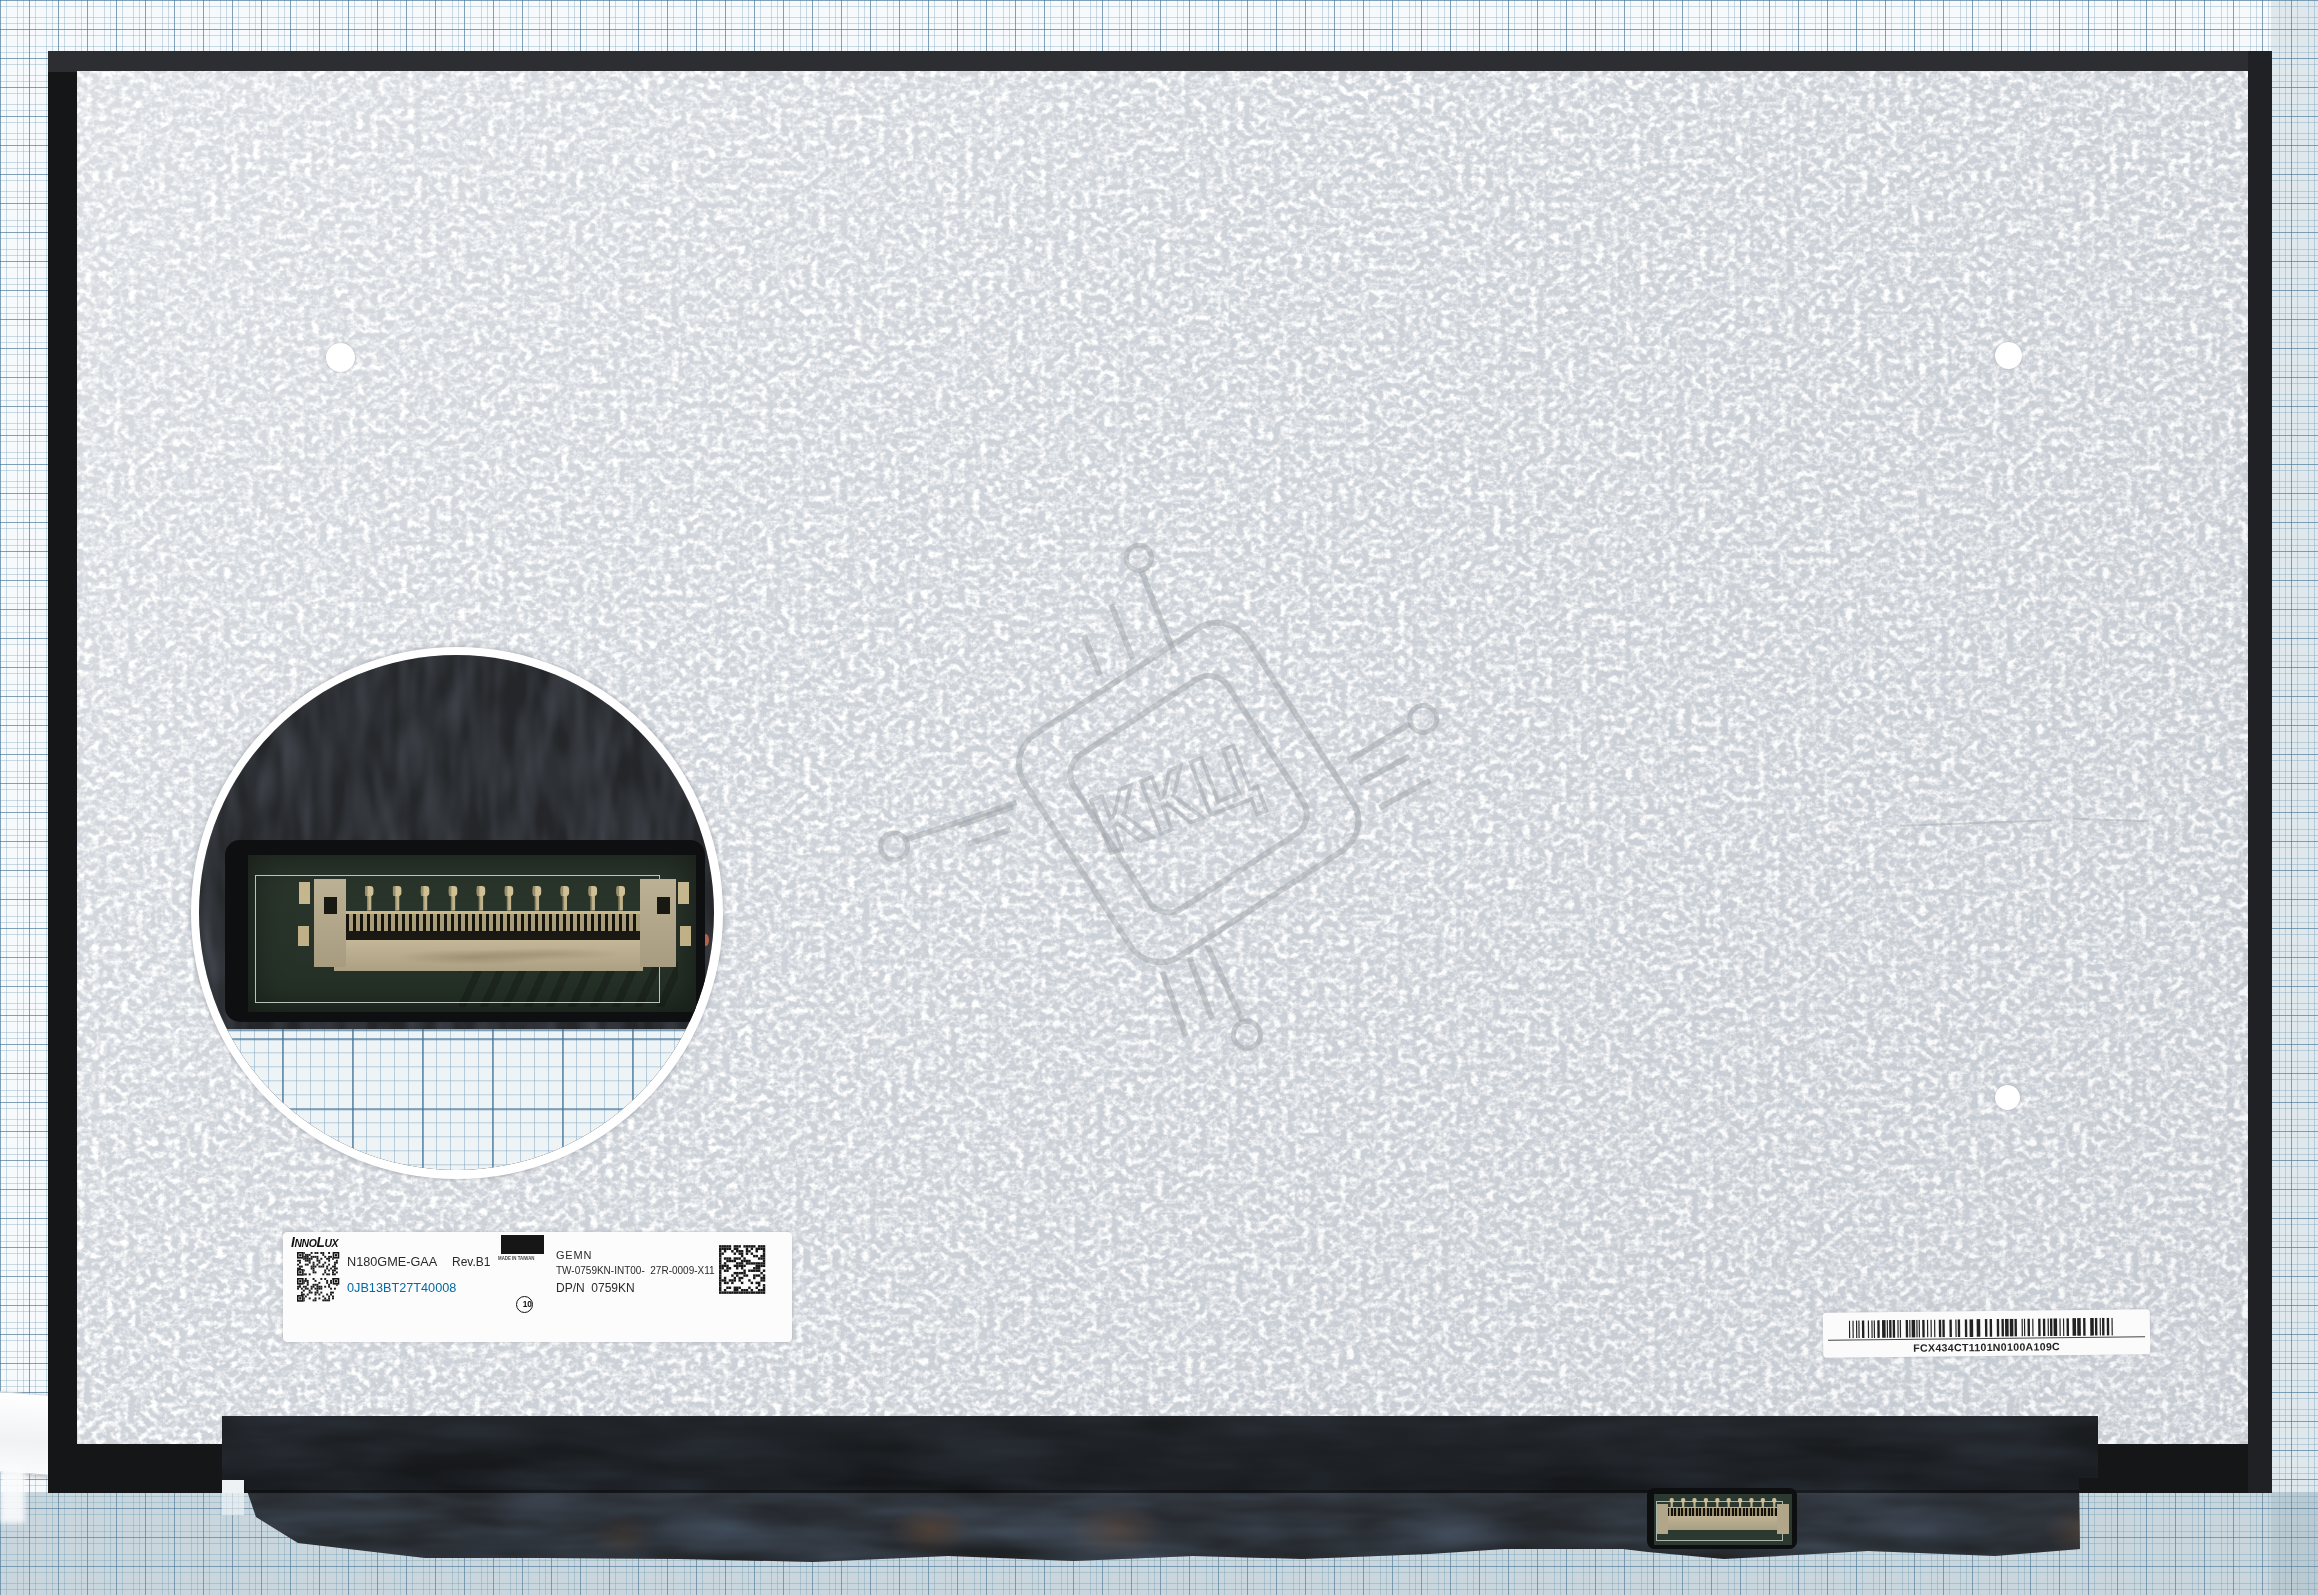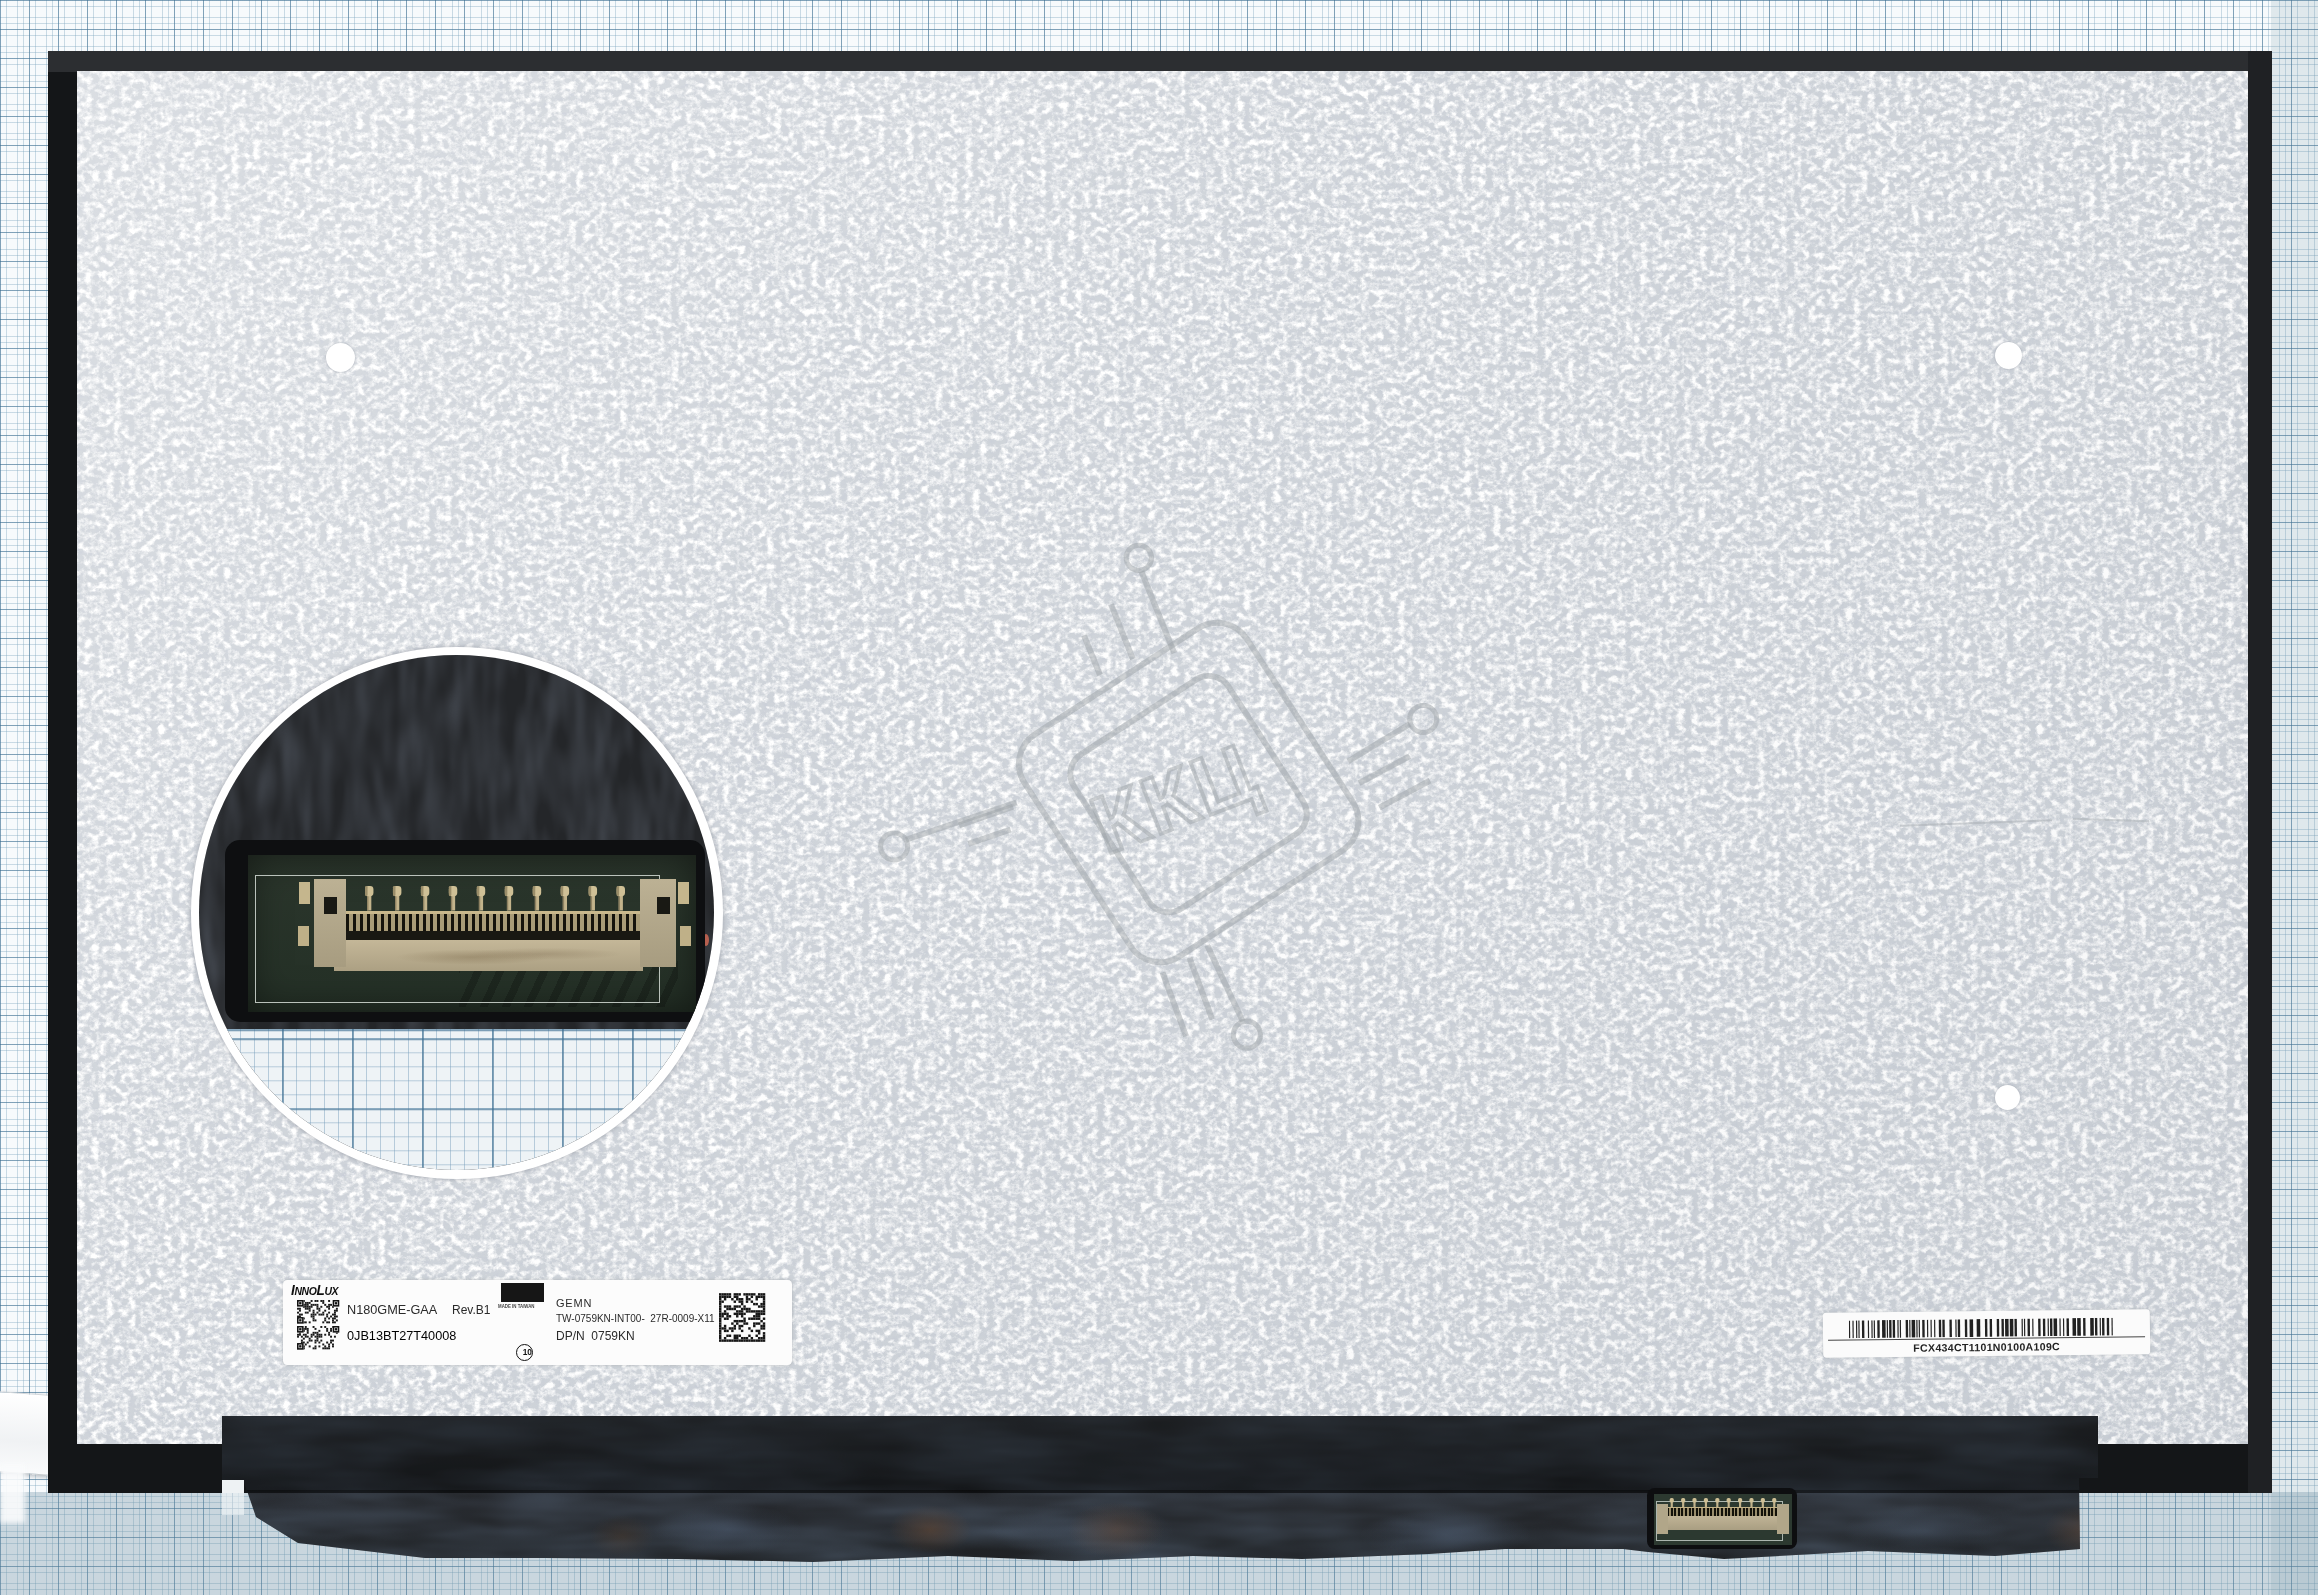--- a/index.html
+++ b/index.html
@@ -85,21 +85,21 @@
     <line x1="1136" y1="978" x2="1200" y2="956"></line>
     <line x1="1147" y1="1000" x2="1197" y2="983"></line>
 
     <circle cx="1477" cy="1226" r="16" stroke-width="6"></circle>
     <line x1="1472" y1="1210" x2="1430" y2="1120"></line>
     <line x1="1377" y1="1152" x2="1405" y2="1228"></line>
     <line x1="1409" y1="1135" x2="1436" y2="1208"></line>
   </g>
 </svg>
 
-<div class="abs" id="label1" style="left:283px;top:1280px;width:509px;height:85px;background:#fcfcfc;border-radius:4.2px;box-shadow:0 0 3.4px rgba(150,155,160,0.6);color:#1c1c1c;">
+<div class="abs" id="label1" style="left:283px;top:1232px;width:509px;height:110px;background:#fcfcfc;border-radius:4.2px;box-shadow:0 0 3.4px rgba(150,155,160,0.6);color:#1c1c1c;">
 
   <div class="abs" style="left:8.4px;top:1.7px;font-style:italic;font-weight:bold;font-size:14.3px;letter-spacing:-0.4px;color:#111;transform:scale(0.95,1);transform-origin:left top;">I<span style="font-size:11px">NNO</span>L<span style="font-size:11px">UX</span></div>
 
   <svg class="abs" style="left:14.3px;top:20px" width="44" height="24.5" id="qr1" viewBox="0 0 52 29">
       <g fill="#1a1a1a">
         <rect x="2.3" y="0.0" width="2.3" height="2.3"></rect>
         <rect x="4.6" y="0.0" width="2.3" height="2.3"></rect>
         <rect x="6.9" y="0.0" width="2.3" height="2.3"></rect>
         <rect x="16.1" y="0.0" width="2.3" height="2.3"></rect>
         <rect x="20.7" y="0.0" width="2.3" height="2.3"></rect>
@@ -334,21 +334,21 @@
       <g fill="none" stroke="#111" stroke-width="1.84">
         <rect x="0.9" y="21.1" width="6.0" height="6.0"></rect>
       </g>
       <rect x="2.5" y="22.7" width="2.8" height="2.8" fill="#111"></rect>
     </svg>
 
   <div class="abs" style="left:64px;top:23px;font-size:12.7px;color:#2a2a2a;">N180GME-GAA</div>
 
   <div class="abs" style="left:169px;top:23px;font-size:12px;color:#2a2a2a;">Rev.B1</div>
 
-  <div class="abs" style="left:64px;top:49px;font-size:12.7px;color:#000000;">0JB13BT27T40008</div>
+  <div class="abs" style="left:64px;top:49px;font-size:12.7px;color:#0369a1;">0JB13BT27T40008</div>
 
   <div class="abs" style="left:218px;top:2.5px;width:43px;height:19.4px;background:#161616;"></div>
   <div class="abs" style="left:215px;top:23.6px;font-size:4.6px;font-weight:bold;color:#444;letter-spacing:0;transform:scale(0.95,1);transform-origin:left top;">MADE IN TAIWAN</div>
 
   <div class="abs" style="left:273px;top:17px;font-size:11px;color:#2a2a2a;letter-spacing:0.8px;">GEMN</div>
 
   <div class="abs" style="left:273px;top:33px;font-size:10px;color:#2a2a2a;">TW-0759KN-INT00-&nbsp; 27R-0009-X11</div>
 
   <div class="abs" style="left:273px;top:49px;font-size:12px;color:#2a2a2a;">DP/N&nbsp; 0759KN</div>
 

